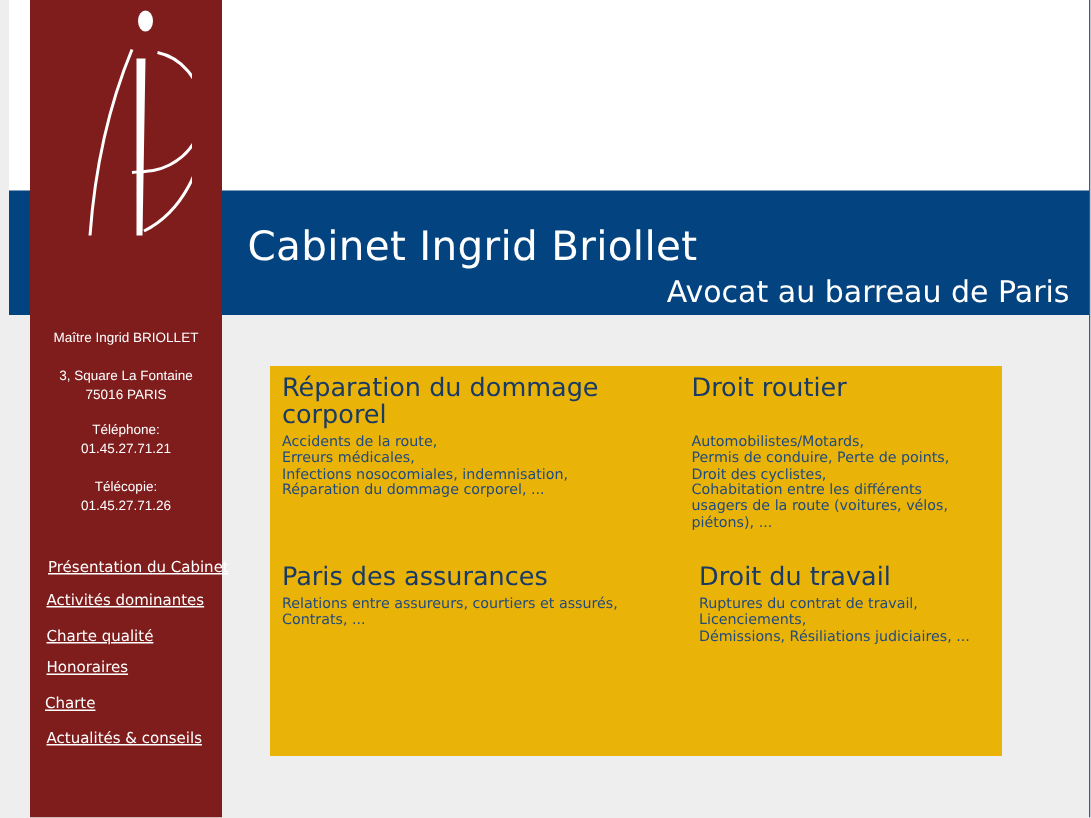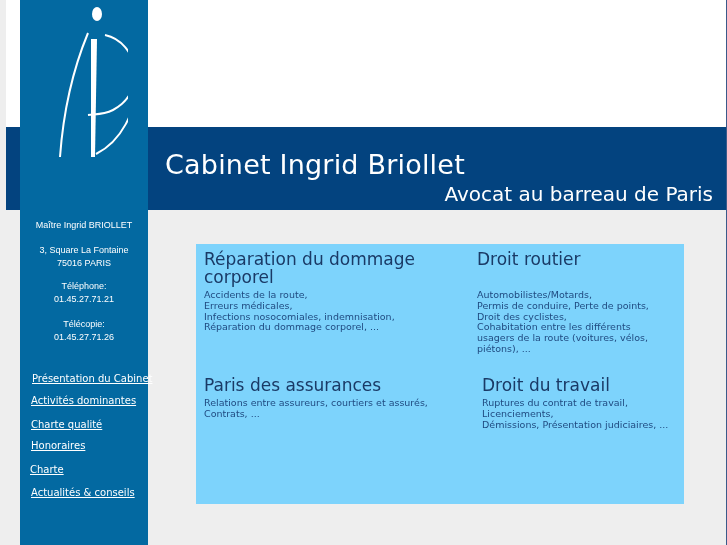--- a/index.html
+++ b/index.html
@@ -20,35 +20,35 @@
   .site-title {
     position:absolute; left:165px; top:133px;
     color:#ffffff; font-family:"DejaVu Sans", sans-serif; font-size:27px; font-weight:normal;
     letter-spacing:0.2px; white-space:nowrap;margin-top:16px;
   }
   .site-subtitle {
     position:absolute; right:14px; top:182px;
     color:#ffffff; font-size:20px; white-space:nowrap;
   }
   .sidebar {
-    position:absolute; left:20px; top:0; width:128px; height:545px; background:#0369a1;
+    position:absolute; left:20px; top:0; width:128px; height:545px; background:#7f1d1d;
   }
   .logo { position:absolute; left:18px; top:2px; width:90px; height:160px; }
   .contact {
     position:absolute; left:0; top:219px; width:128px; text-align:center;
     color:#ffffff; font-family:"Liberation Sans", sans-serif; font-size:9px; line-height:13px;
   }
   .contact p { margin:0 0 12px 0; }
   .nav { position:absolute; left:0; top:372px; width:128px; }
   .nav a {
     position:absolute; color:#ffffff; text-decoration:underline; font-size:10px;
     font-family:"DejaVu Sans", sans-serif; white-space:nowrap;
   }
   .content {
-    position:absolute; left:196px; top:244px; width:488px; height:260px; background:#7dd3fc;
+    position:absolute; left:180px; top:244px; width:488px; height:260px; background:#eab308;
   }
   .block { position:absolute; color:#1d3f6e; }
   .block h2 {
     margin:0; font-family:"DejaVu Sans", sans-serif; font-weight:normal; font-size:17px;
     line-height:18px; color:#1a3a66;
   }
   .block .desc {
     font-family:"DejaVu Sans", sans-serif; font-size:9.5px; line-height:10.8px; color:#1f4a80;
     white-space:pre-line;
   }
@@ -117,15 +117,15 @@
   </div>
   <div class="block" style="left:8px;top:132px;width:270px;">
     <h2>Paris des assurances</h2>
     <div class="desc" style="margin-top:4px;">Relations entre assureurs, courtiers et assurés,
 Contrats, ...</div>
   </div>
   <div class="block" style="left:286px;top:132px;width:200px;">
     <h2>Droit du travail</h2>
     <div class="desc" style="margin-top:4px;">Ruptures du contrat de travail,
 Licenciements,
-Démissions, Présentation judiciaires, ...</div>
+Démissions, Résiliations judiciaires, ...</div>
   </div>
 </div>
 
 </body></html>

